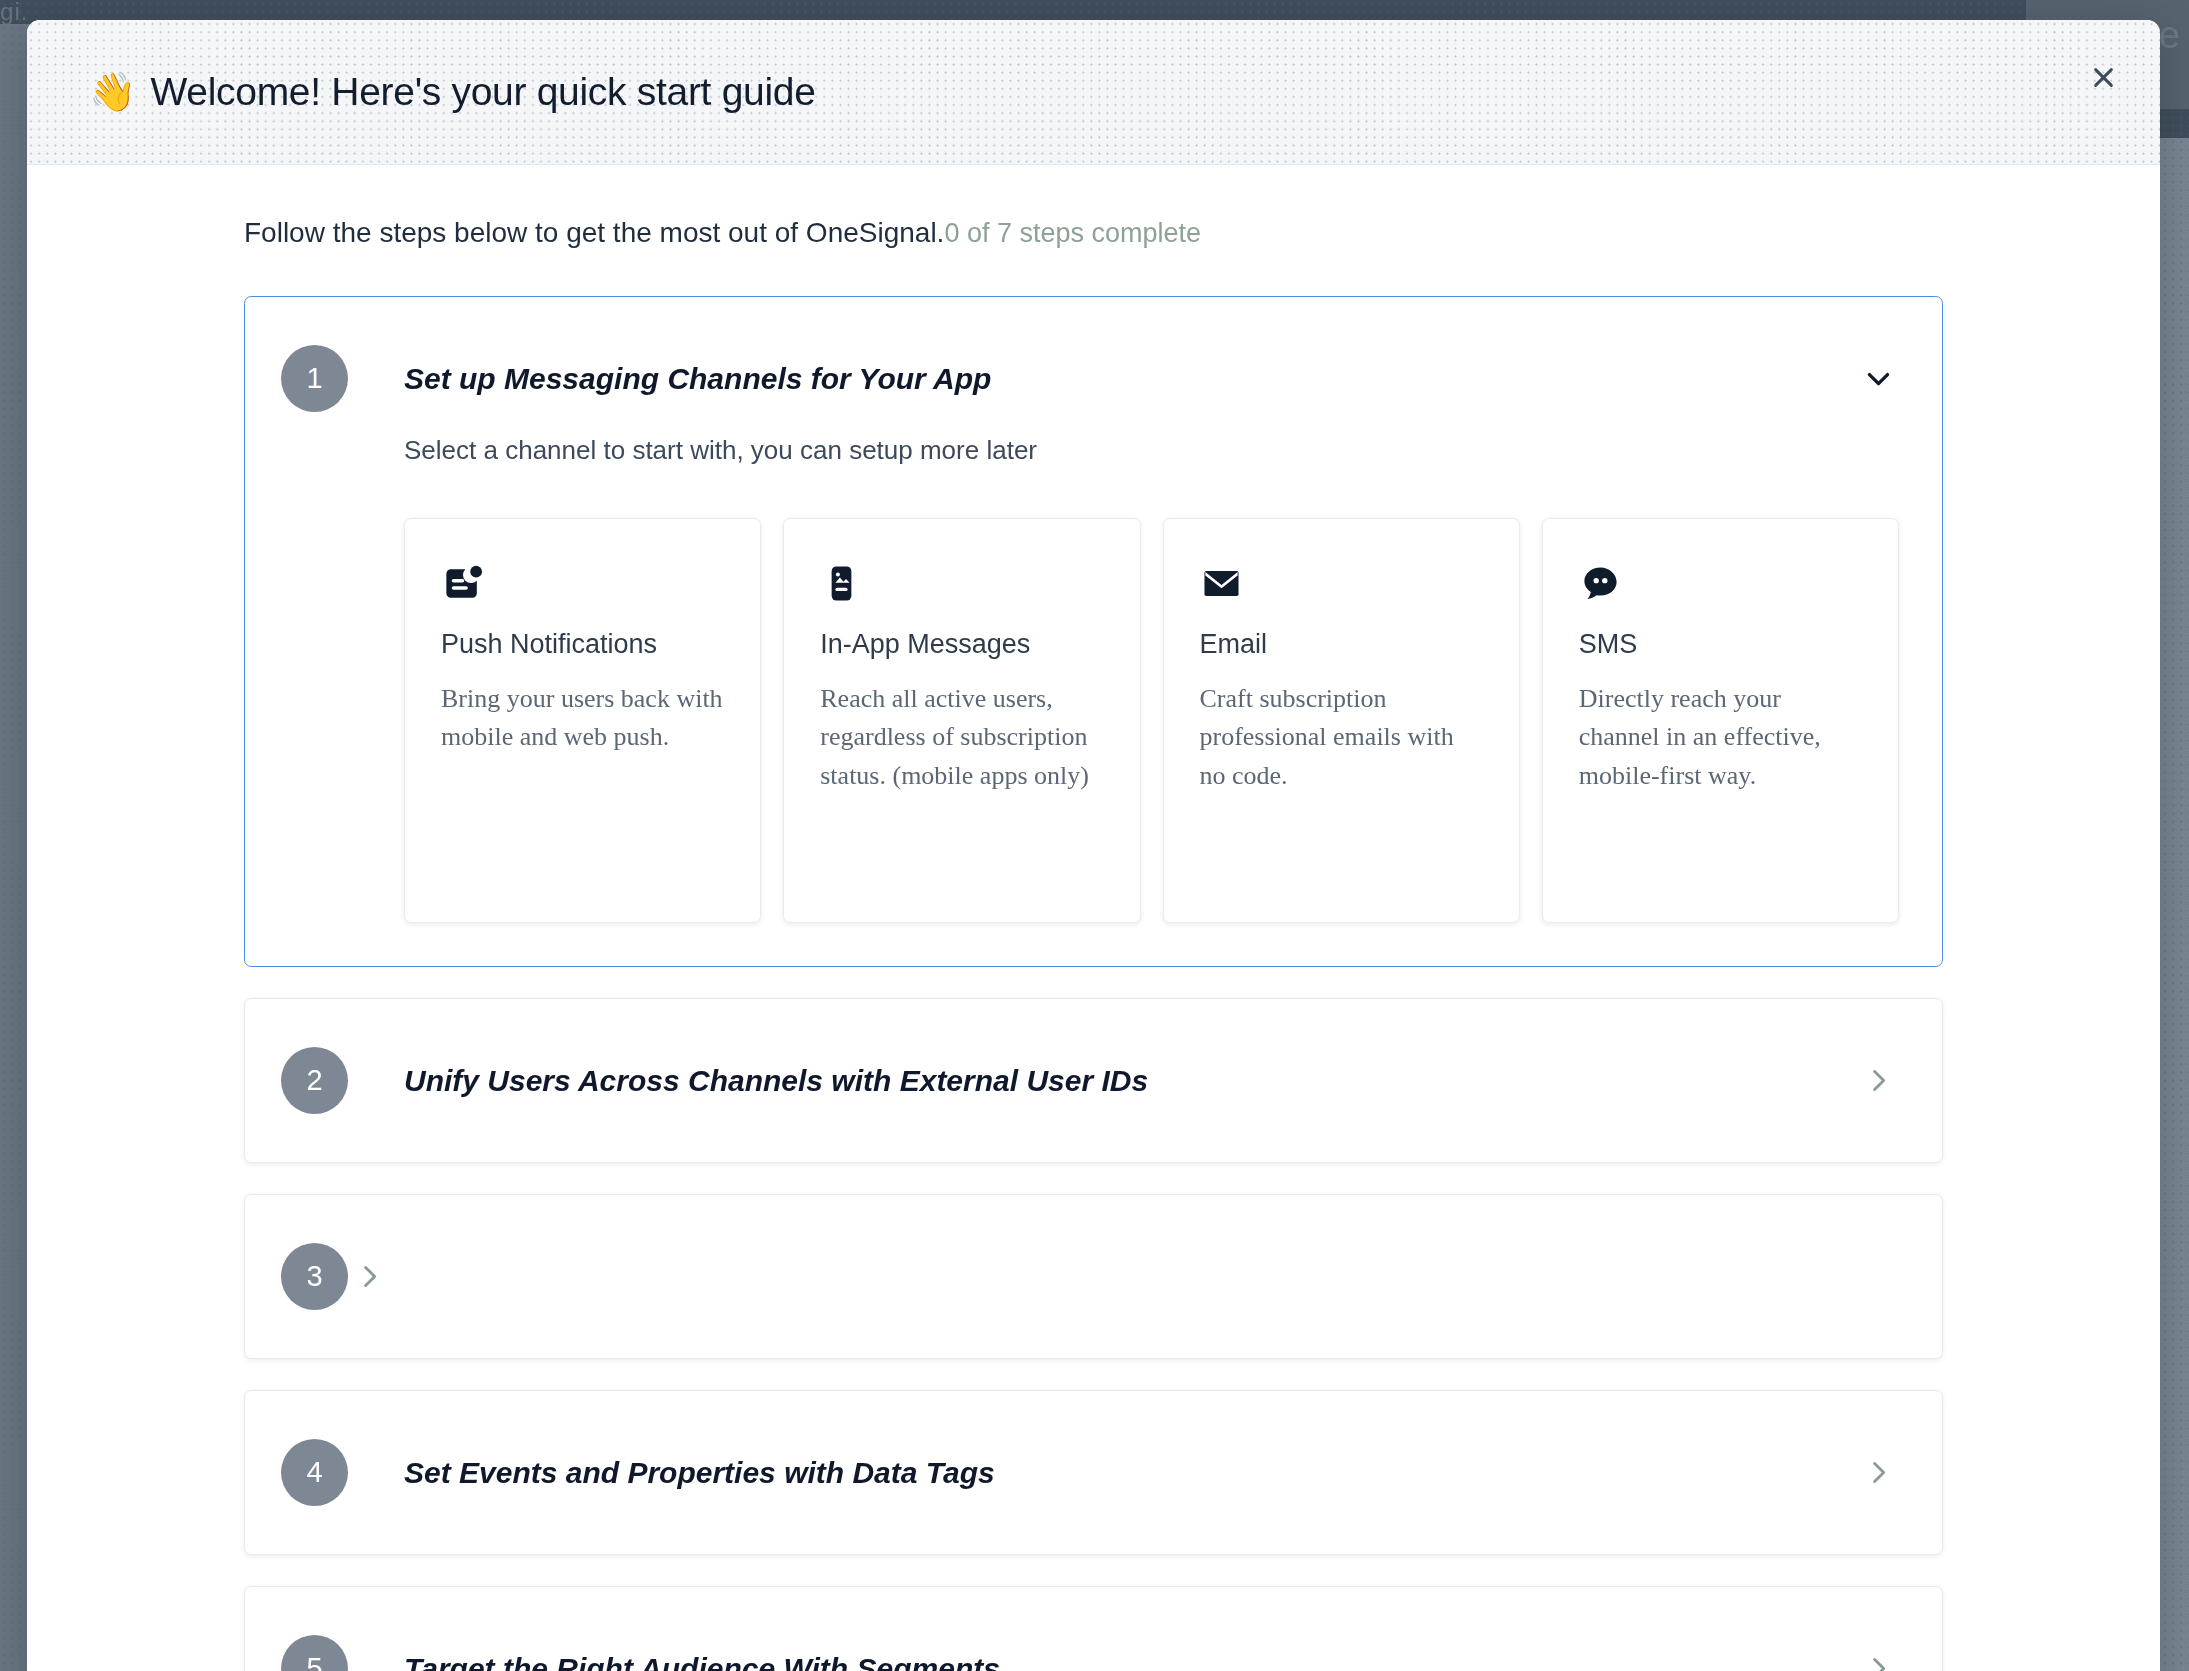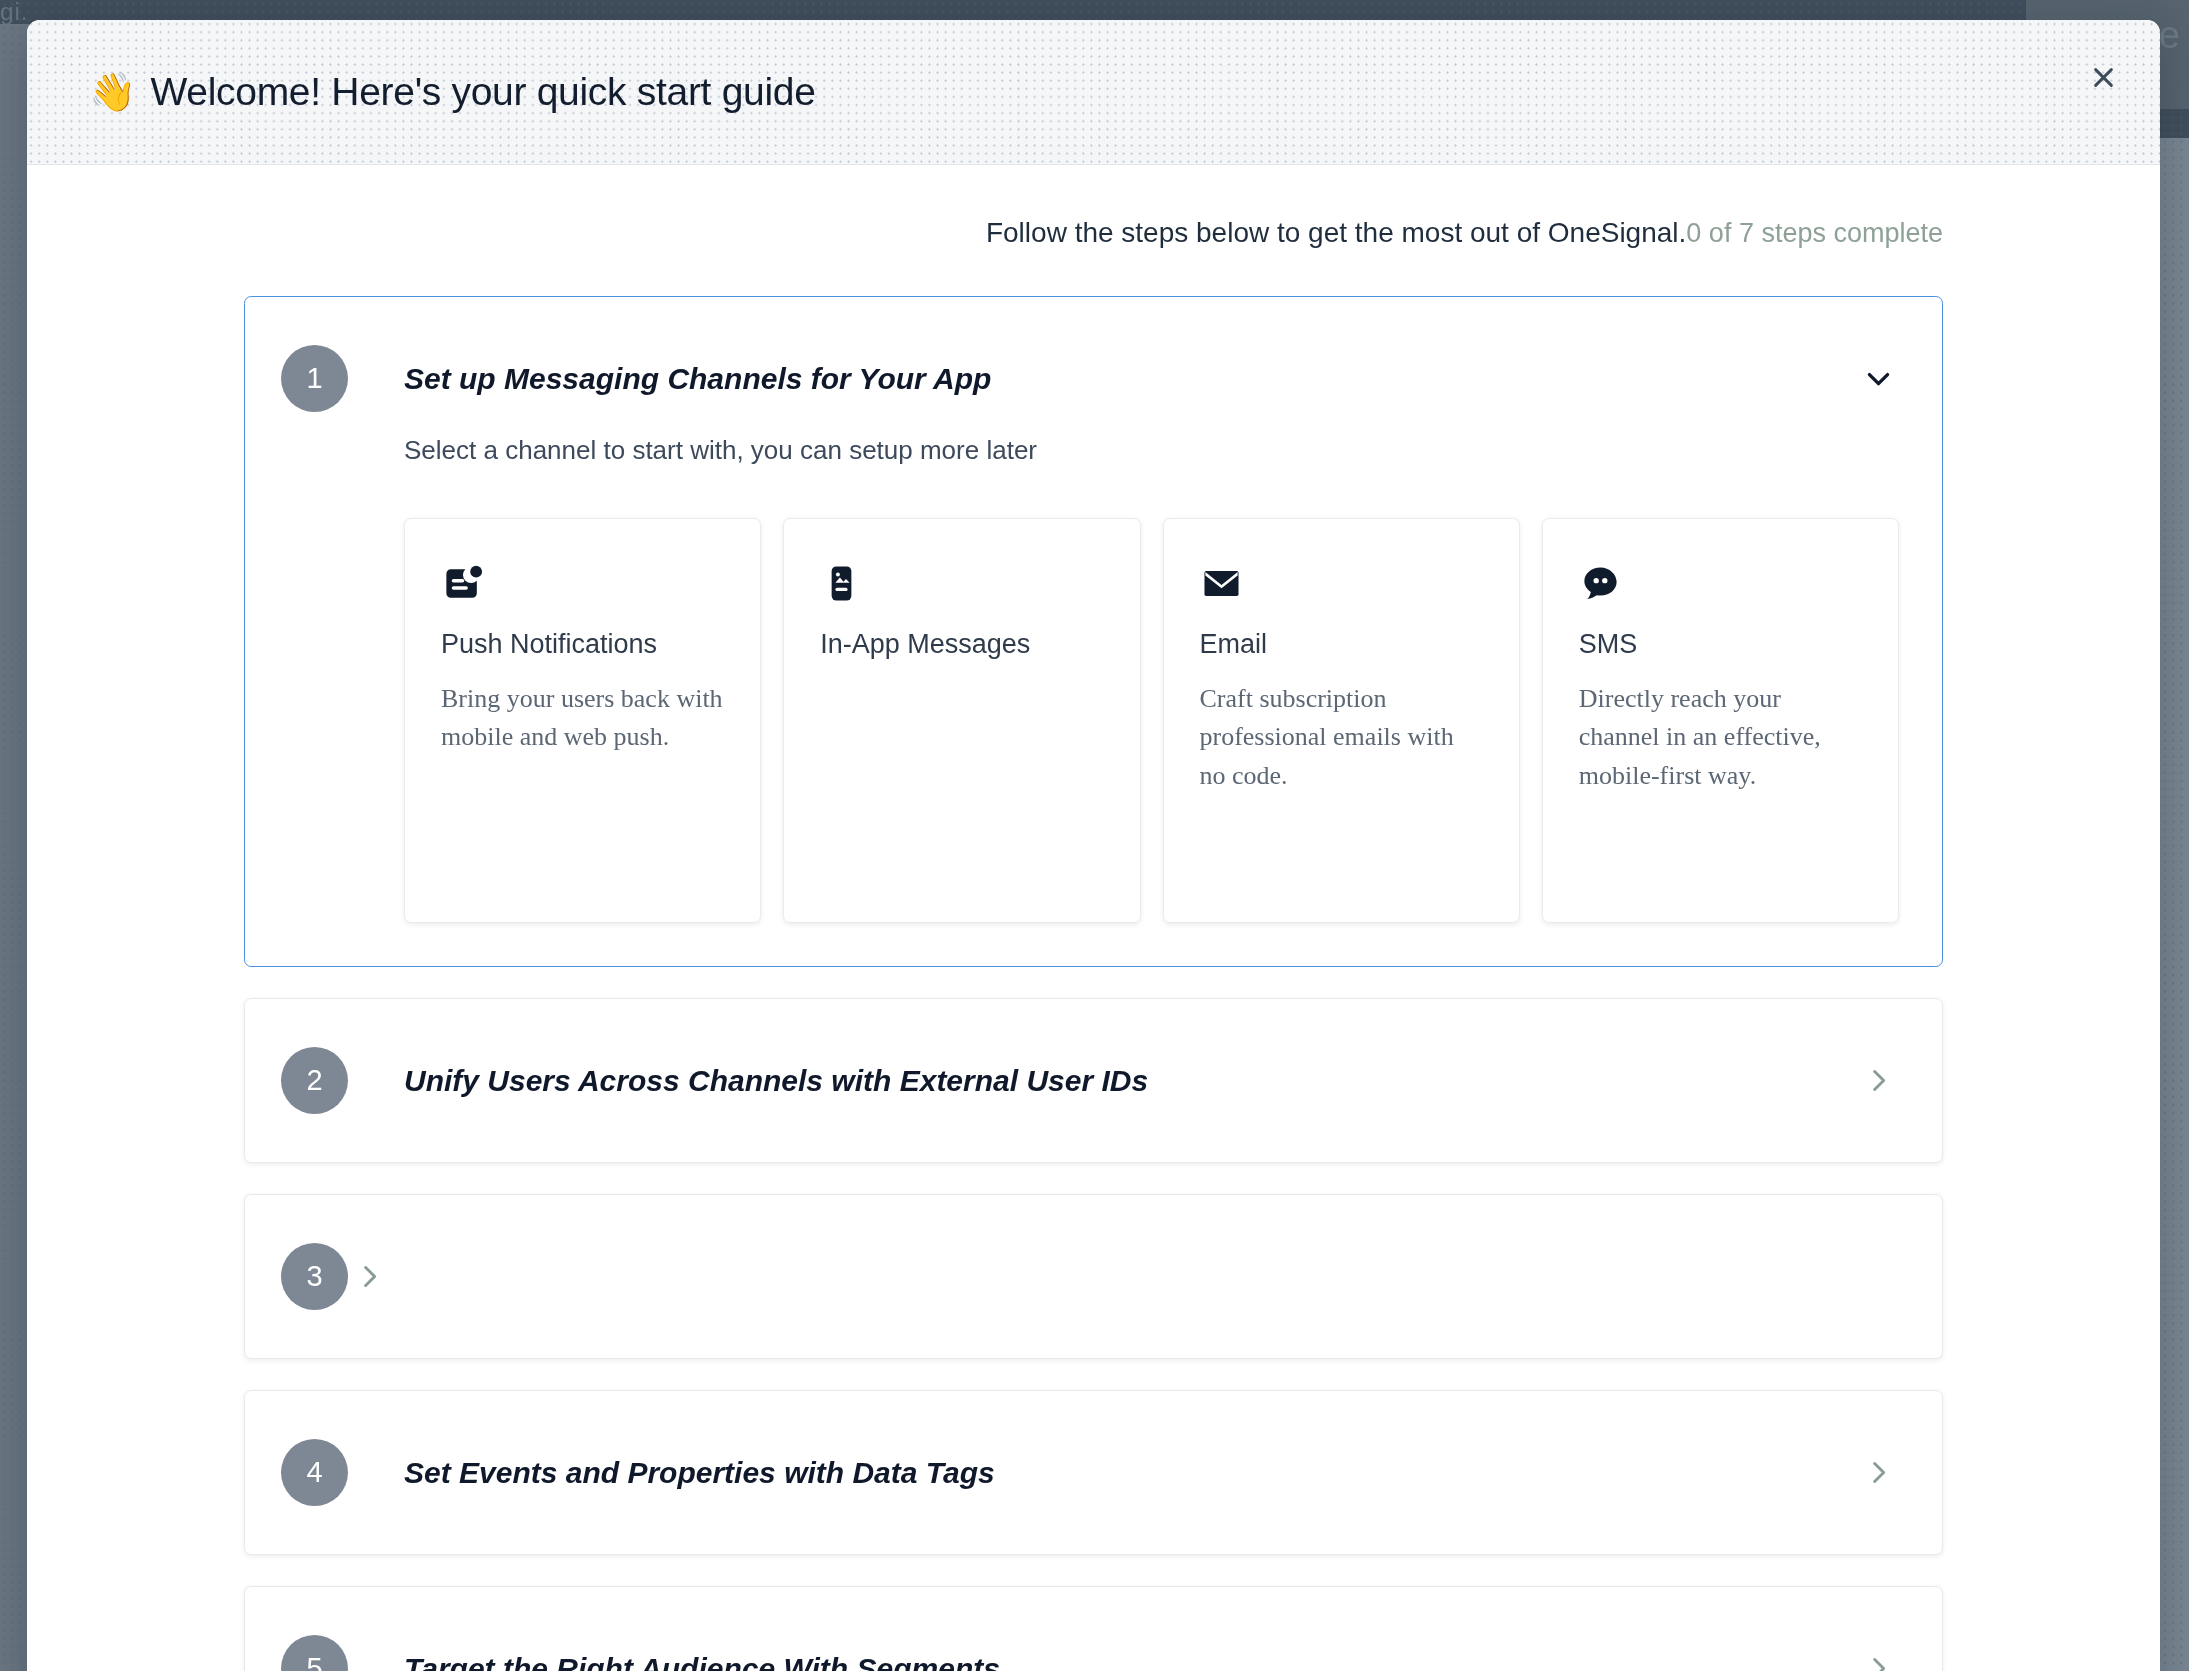--- a/index.html
+++ b/index.html
@@ -125,21 +125,21 @@
   #modal-body {
     padding: 0 0 0 0;
     background: #fff;
     height: 1527px;
     overflow: hidden;
   }
 
   #intro-row {
     display: flex;
     align-items: baseline;
-    justify-content: flex-end;
+    justify-content: flex-start;
     padding: 52px 217px 0 217px;
   }
   #intro-text {
     font-size: 28px;
     color: #1f2d3d;
   }
   #progress-text {
     font-size: 27px;
     color: #8ea196;
   }
@@ -317,20 +317,21 @@
             <div class="channel-card">
               <div class="channel-icon">
                 <svg viewBox="0 0 24 24" fill="currentColor">
                   <rect x="6.5" y="2.5" width="11" height="19" rx="2.6"></rect>
                   <circle cx="10" cy="7" r="1.1" fill="#fff"></circle>
                   <path d="M8.6 11.6l2.5-3 2 2.4 1.4-1.5 2 2.1H8.6z" fill="#fff"></path>
                   <rect x="8.6" y="14.4" width="6.8" height="1.8" rx="0.9" fill="#fff"></rect>
                 </svg>
               </div>
               <div class="channel-name">In-App Messages</div>
+              <div class="channel-desc">Reach all active users, regardless of subscription status. (mobile apps only)</div>
             </div>
 
             <div class="channel-card">
               <div class="channel-icon">
                 <svg viewBox="0 0 24 24" fill="currentColor">
                   <path d="M3.5 5h17a1 1 0 0 1 1 1v12a1 1 0 0 1-1 1h-17a1 1 0 0 1-1-1V6a1 1 0 0 1 1-1z"></path>
                   <path d="M3 5.6l9 7.2 9-7.2v1.9l-9 7.2-9-7.2z" fill="#fff"></path>
                 </svg>
               </div>
               <div class="channel-name">Email</div>

